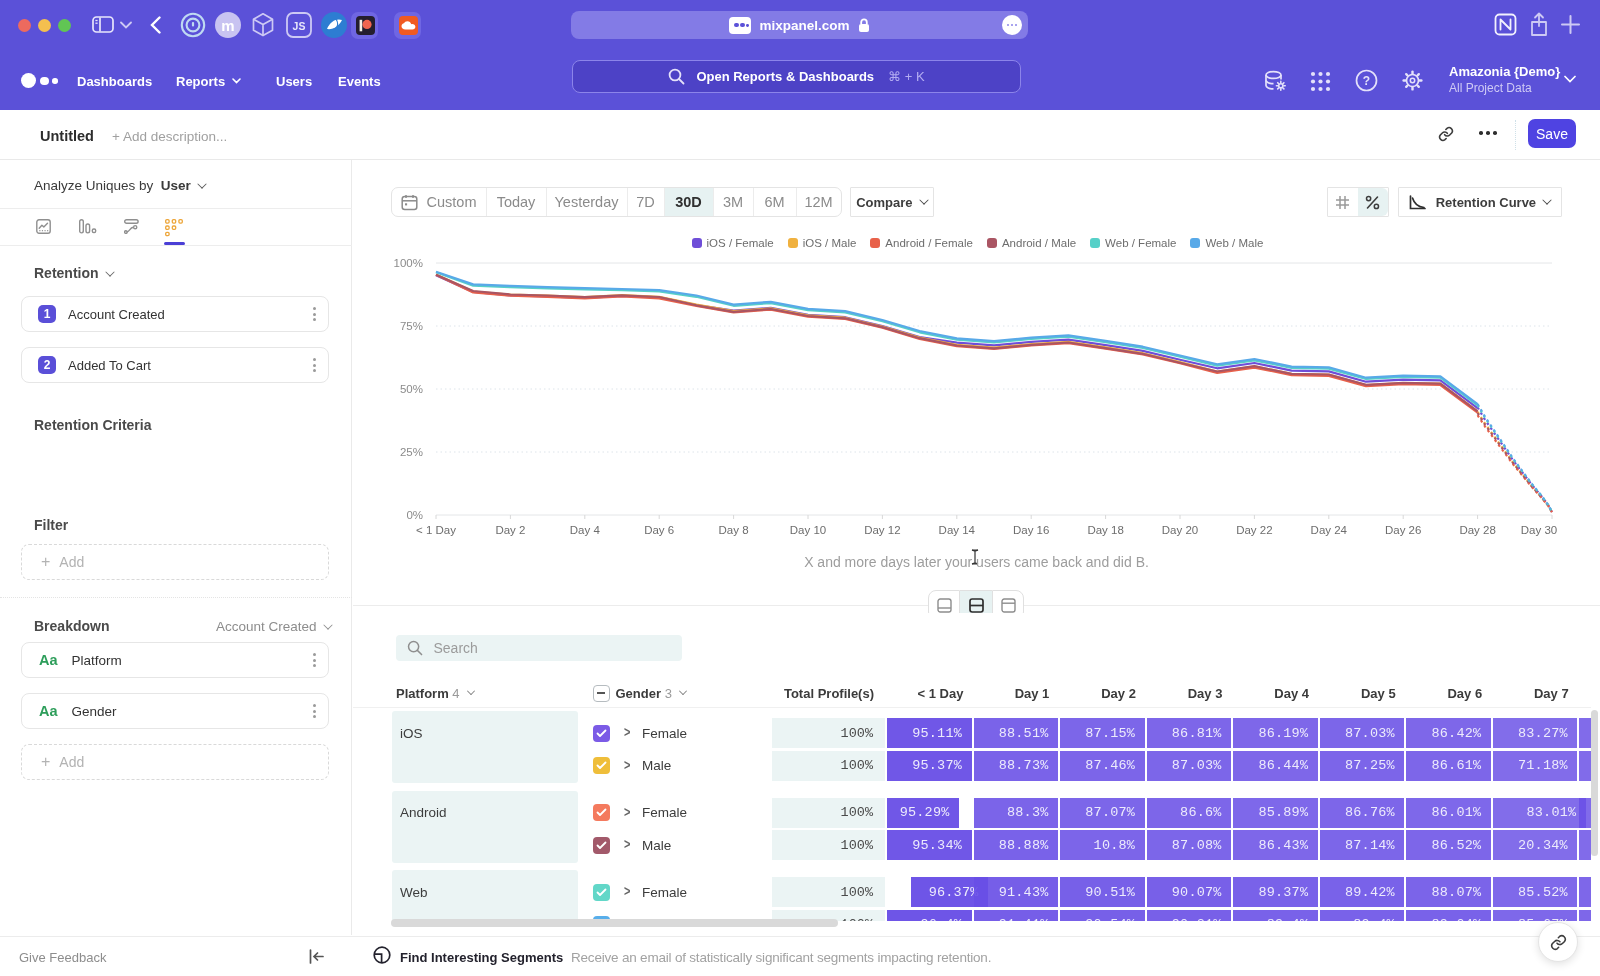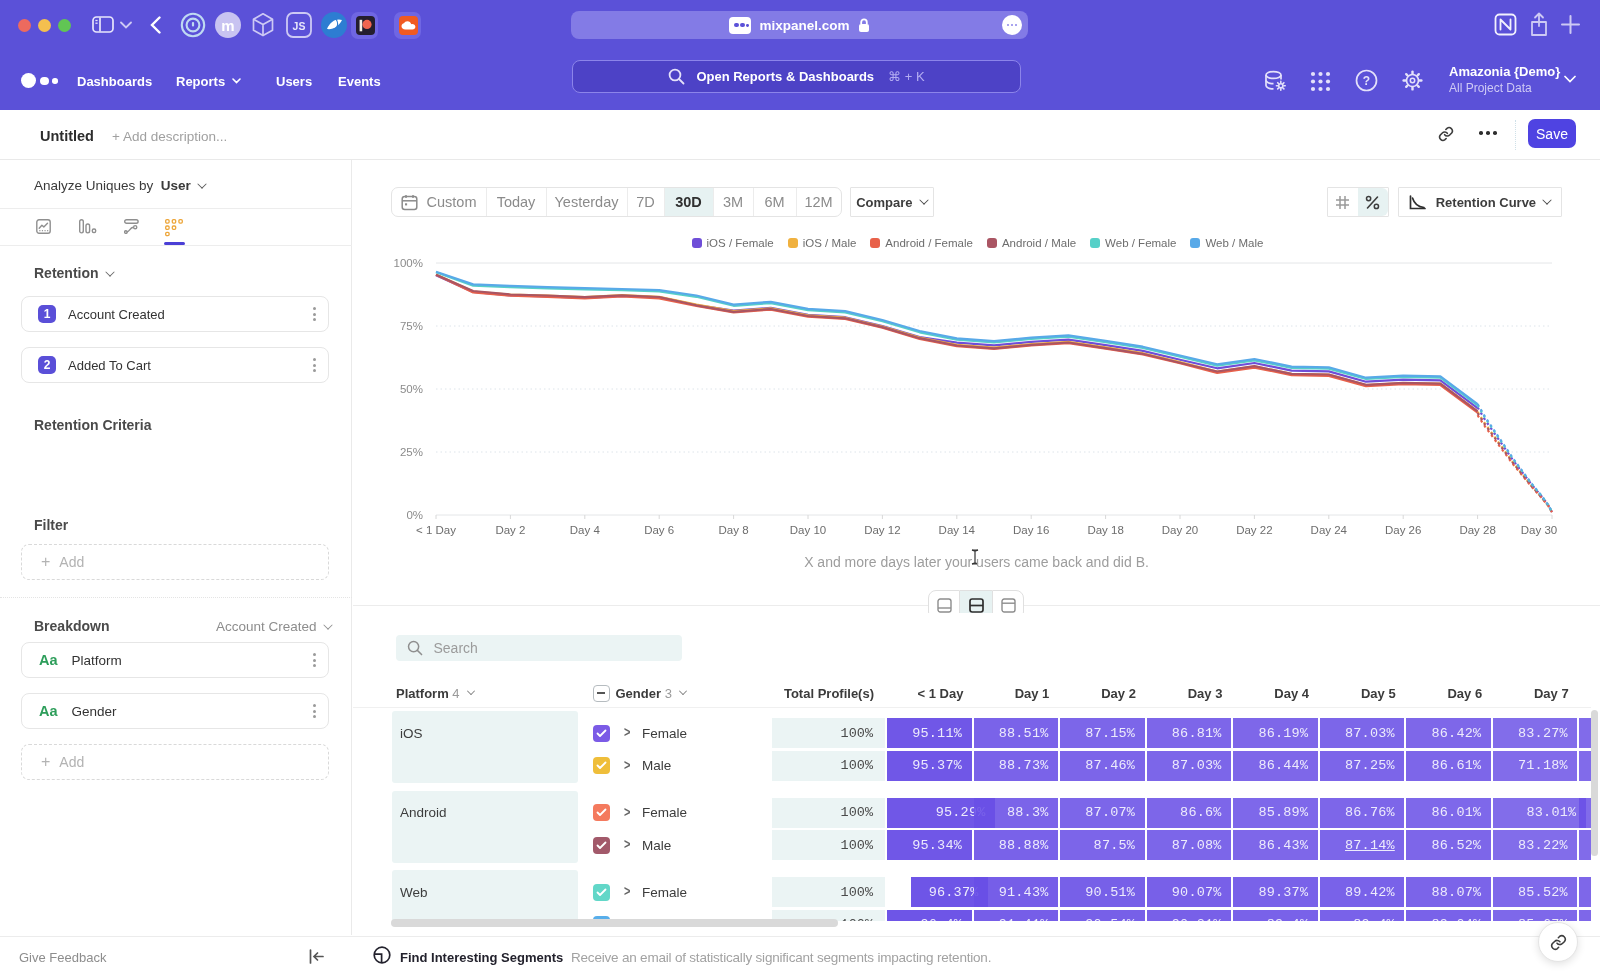--- a/index.html
+++ b/index.html
@@ -499,46 +499,46 @@
 <div class="rowlab" style="left:47px;top:184.5px;height:30px;">Android</div>
 <div class="cb" style="left:239.5px;top:191.0px;background:#f47a5e;">
       <svg width="11" height="9" viewBox="0 0 11 9">
         <path d="M1.5 4.5 L4 7 L9.5 1.5" fill="none" stroke="#fff" stroke-width="1.8" stroke-linecap="round" stroke-linejoin="round"></path>
       </svg>
     </div>
 <div class="arr" style="left:271px;top:192.5px;">&gt;</div>
 <div class="rowlab" style="left:289px;top:184.5px;height:30px;">Female</div>
 <div class="abs hatch" style="left:418.5px;top:184.5px;width:113.5px;height:30px;"></div>
 <div class="abs mono" style="left:400px;top:184.5px;width:120px;height:30px;display:flex;align-items:center;justify-content:flex-end;font-size:13.5px;color:#4a4a4a;">100%</div>
-<div class="cell" style="left:534.0px;top:184.5px;width:108px;background:rgba(105,79,230,0.953);">95.29%</div>
+<div class="cell" style="left:534.0px;top:184.5px;width:72px;background:rgba(105,79,230,0.953);">95.29%</div>
 <div class="cell" style="left:620.5px;top:184.5px;width:84.5px;background:rgba(105,79,230,0.883);">88.3%</div>
 <div class="cell" style="left:707.1px;top:184.5px;width:84.5px;background:rgba(105,79,230,0.871);">87.07%</div>
 <div class="cell" style="left:793.6px;top:184.5px;width:84.5px;background:rgba(105,79,230,0.866);">86.6%</div>
 <div class="cell" style="left:880.2px;top:184.5px;width:84.5px;background:rgba(105,79,230,0.859);">85.89%</div>
 <div class="cell" style="left:966.8px;top:184.5px;width:84.5px;background:rgba(105,79,230,0.868);">86.76%</div>
 <div class="cell" style="left:1053.3px;top:184.5px;width:84.5px;background:rgba(105,79,230,0.860);">86.01%</div>
 <div class="cell" style="left:1139.8px;top:184.5px;width:93px;background:rgba(105,79,230,0.830);">83.01%</div>
 <div class="cell" style="left:1226.4px;top:184.5px;width:84.5px;background:rgba(105,79,230,0.839);"></div>
 <div class="cb" style="left:239.5px;top:223.5px;background:#a2596a;">
       <svg width="11" height="9" viewBox="0 0 11 9">
         <path d="M1.5 4.5 L4 7 L9.5 1.5" fill="none" stroke="#fff" stroke-width="1.8" stroke-linecap="round" stroke-linejoin="round"></path>
       </svg>
     </div>
 <div class="arr" style="left:271px;top:225.0px;">&gt;</div>
 <div class="rowlab" style="left:289px;top:217.0px;height:30px;">Male</div>
 <div class="abs hatch" style="left:418.5px;top:217.0px;width:113.5px;height:30px;"></div>
 <div class="abs mono" style="left:400px;top:217.0px;width:120px;height:30px;display:flex;align-items:center;justify-content:flex-end;font-size:13.5px;color:#4a4a4a;">100%</div>
 <div class="cell" style="left:534.0px;top:217.0px;width:84.5px;background:rgba(105,79,230,0.953);">95.34%</div>
 <div class="cell" style="left:620.5px;top:217.0px;width:84.5px;background:rgba(105,79,230,0.889);">88.88%</div>
-<div class="cell" style="left:707.1px;top:217.0px;width:84.5px;background:rgba(105,79,230,0.875);">87.5%</div>
+<div class="cell" style="left:707.1px;top:217.0px;width:84.5px;background:rgba(105,79,230,0.875);">10.8%</div>
 <div class="cell" style="left:793.6px;top:217.0px;width:84.5px;background:rgba(105,79,230,0.871);">87.08%</div>
 <div class="cell" style="left:880.2px;top:217.0px;width:84.5px;background:rgba(105,79,230,0.864);">86.43%</div>
-<div class="cell" style="left:966.8px;top:217.0px;width:84.5px;background:rgba(105,79,230,0.871);text-decoration:underline;">87.14%</div>
+<div class="cell" style="left:966.8px;top:217.0px;width:84.5px;background:rgba(105,79,230,0.871);">87.14%</div>
 <div class="cell" style="left:1053.3px;top:217.0px;width:84.5px;background:rgba(105,79,230,0.865);">86.52%</div>
-<div class="cell" style="left:1139.8px;top:217.0px;width:84.5px;background:rgba(105,79,230,0.832);">83.22%</div>
+<div class="cell" style="left:1139.8px;top:217.0px;width:84.5px;background:rgba(105,79,230,0.832);">20.34%</div>
 <div class="cell" style="left:1226.4px;top:217.0px;width:84.5px;background:rgba(105,79,230,0.841);"></div>
 <div class="abs hatch" style="left:38.5px;top:257px;width:186px;height:72px;border-radius:3px;"></div>
 <div class="rowlab" style="left:47px;top:264px;height:30px;">Web</div>
 <div class="cb" style="left:239.5px;top:270.5px;background:#62d7c8;">
       <svg width="11" height="9" viewBox="0 0 11 9">
         <path d="M1.5 4.5 L4 7 L9.5 1.5" fill="none" stroke="#fff" stroke-width="1.8" stroke-linecap="round" stroke-linejoin="round"></path>
       </svg>
     </div>
 <div class="arr" style="left:271px;top:272.0px;">&gt;</div>
 <div class="rowlab" style="left:289px;top:264.0px;height:30px;">Female</div>

